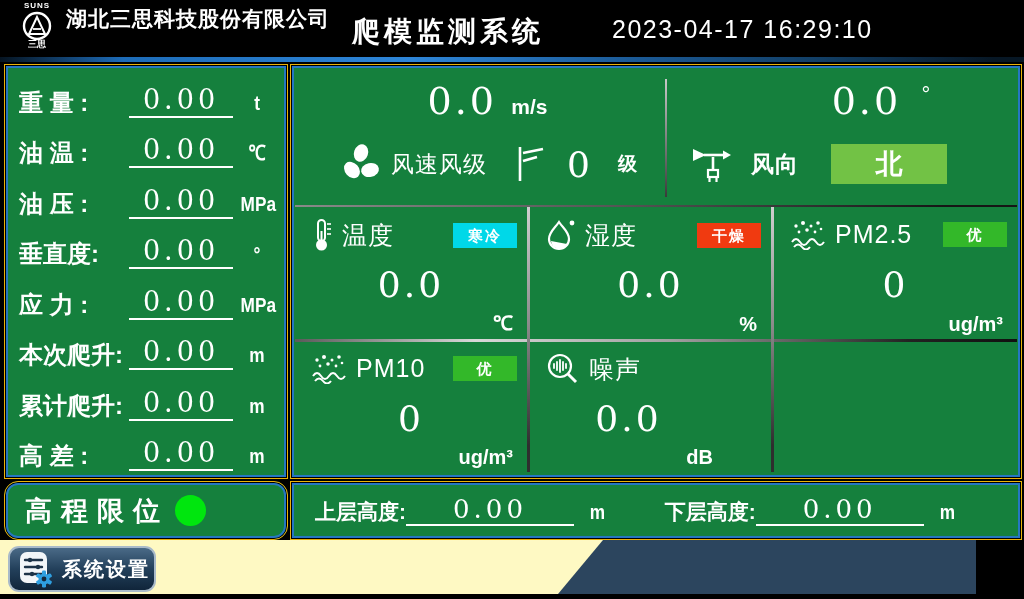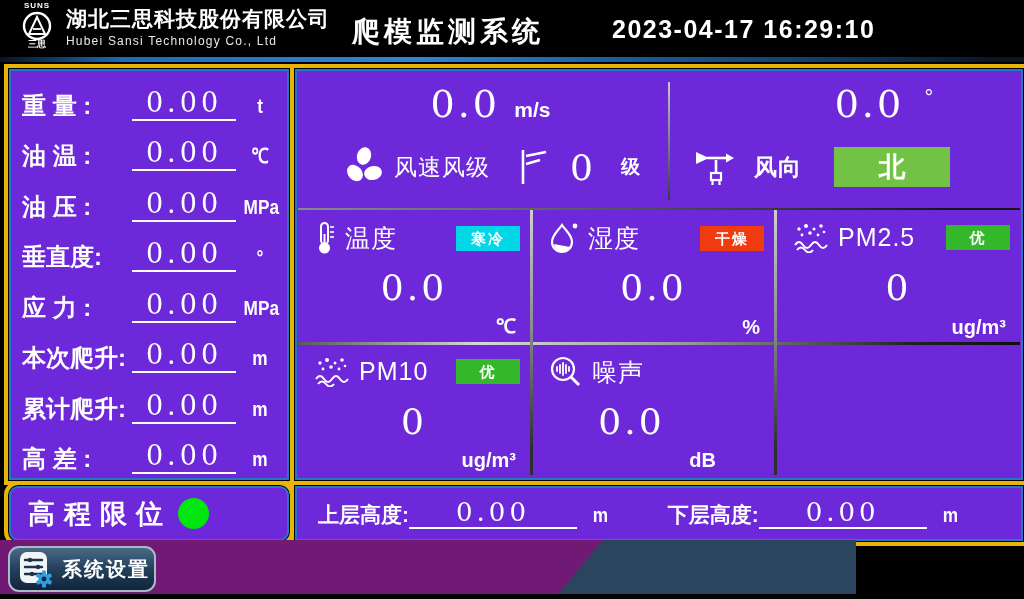--- a/index.html
+++ b/index.html
@@ -11,26 +11,26 @@
   .num{font-family:"DejaVu Serif",serif;}
   
   .header{position:absolute;top:0;left:0;width:1024px;height:57px;background:#000;}
   .logo{position:absolute;left:12px;top:1px;width:50px;text-align:center;}
   .logo-suns{font-size:8px;font-weight:bold;letter-spacing:1px;line-height:9px;}
   .logo-sansi{font-size:9px;font-weight:bold;line-height:9px;margin-top:-2px;}
   .company{position:absolute;left:66px;top:7px;}
   .company-cn{font-size:21px;font-weight:bold;letter-spacing:1px;line-height:24px;}
   .company-en{font-size:12px;letter-spacing:1.2px;line-height:16px;margin-top:2px;color:#e8e8e8;}
   .sys-title{position:absolute;left:352px;top:13px;font-size:28px;font-weight:bold;letter-spacing:4px;}
-  .datetime{position:absolute;left:612px;top:15px;font-size:25px;font-weight:bold;letter-spacing:1.5px;}
+  .datetime{position:absolute;left:612px;top:15px;font-size:25px;font-weight:normal;letter-spacing:1.5px;}
   .header-bar{position:absolute;top:57px;left:0;width:1024px;height:5px;
     background:linear-gradient(90deg,#061421 0%,#1d6cb8 12%,#2e86d9 40%,#1b5globe case a96 60%,#14456f 75%,#071725 97%);}
   .header-bar{background:linear-gradient(90deg,#061421 0%,#1d6cb8 12%,#2e86d9 40%,#1b5a96 62%,#123f66 80%,#071725 97%);}
   
-  .panel{position:absolute;background:#6d28d9;border:4px solid #eab308;
+  .panel{position:absolute;background:#15803d;border:1px solid #eab308;
     box-shadow:inset 0 0 0 1px #000, inset 0 0 0 3px #2577c2;}
   .inner{position:absolute;inset:4px;}
   
   .sidebar{left:4px;top:64px;width:282px;height:413px;}
   .side-rows{display:flex;flex-direction:column;justify-content:space-between;height:100%;padding:3px 0;box-sizing:border-box;}
   .side-row{display:flex;align-items:flex-end;height:46px;padding:0 6px 0 10px;}
   .side-label{font-size:24px;font-weight:bold;white-space:nowrap;min-width:106px;line-height:30px;}
   .side-value{flex:1;text-align:center;font-size:27px;letter-spacing:4px;line-height:30px;
     border-bottom:2px solid #fff;margin:0 4px;padding-bottom:1px;}
   .side-unit{display:inline-block;width:40px;font-weight:bold;font-size:21px;text-align:center;
@@ -80,21 +80,21 @@
   .limit-dot{width:31px;height:31px;border-radius:50%;margin-left:6px;}
   .heightsp{left:290px;top:481px;width:730px;height:57px;}
   .heights-in{display:flex;align-items:flex-end;height:100%;padding:0 0 9px 20px;box-sizing:border-box;}
   .h-label{font-size:21px;font-weight:bold;white-space:nowrap;line-height:28px;}
   .h-value{width:168px;text-align:center;font-size:26px;letter-spacing:4px;line-height:28px;
     border-bottom:2px solid #fff;padding-bottom:1px;}
   .h-unit{display:inline-block;font-weight:bold;font-size:21px;transform:scaleX(0.82);
     margin-left:14px;line-height:28px;}
   .h-gap{width:58px;}
   
-  .footer{position:absolute;top:540px;left:0;width:856px;height:59px;background:#701a75;overflow:hidden;}
+  .footer{position:absolute;top:540px;left:0;width:976px;height:59px;background:#fef9c3;overflow:hidden;}
   .footer-diag{position:absolute;left:558px;top:0;width:470px;height:54px;background:#2c455e;
     clip-path:polygon(45px 0,100% 0,100% 100%,0 100%);}
   .footer-strip{position:absolute;bottom:0;left:0;width:100%;height:5px;background:#000;}
   .settings-btn{position:absolute;left:8px;top:6px;width:148px;height:46px;border-radius:11px;
     border:2px solid #a9bac9;box-sizing:border-box;
     background:linear-gradient(180deg,#4a6a87 0%,#23405b 50%,#10253a 100%);
     display:flex;align-items:center;padding-left:8px;cursor:pointer;}
   .settings-label{font-size:20px;font-weight:bold;margin-left:8px;letter-spacing:2px;}
   svg{display:block;}
 </style>
@@ -106,21 +106,20 @@
     <div class="logo-suns">SUNS</div>
     <svg width="34" height="32" viewBox="0 0 34 32" style="margin:0 auto">
       <circle cx="17" cy="16" r="13" fill="none" stroke="#fff" stroke-width="2.4"></circle>
       <path d="M17 7 L9 24 L25 24 Z" fill="none" stroke="#fff" stroke-width="2"></path>
       <line x1="13" y1="19" x2="21" y2="19" stroke="#fff" stroke-width="1.8"></line>
     </svg>
     <div class="logo-sansi">三思</div>
   </div>
   <div class="company">
     <div class="company-cn">湖北三思科技股份有限公司</div>
-    <div class="company-en">Hubei Sansi Technology Co., Ltd</div>
   </div>
   <div class="sys-title">爬模监测系统</div>
   <div class="datetime">2023-04-17 16:29:10</div>
 </div>
 <div class="header-bar"></div>
 
 <div class="panel sidebar">
   <div class="inner">
     <div class="side-rows">
       <div class="side-row">

